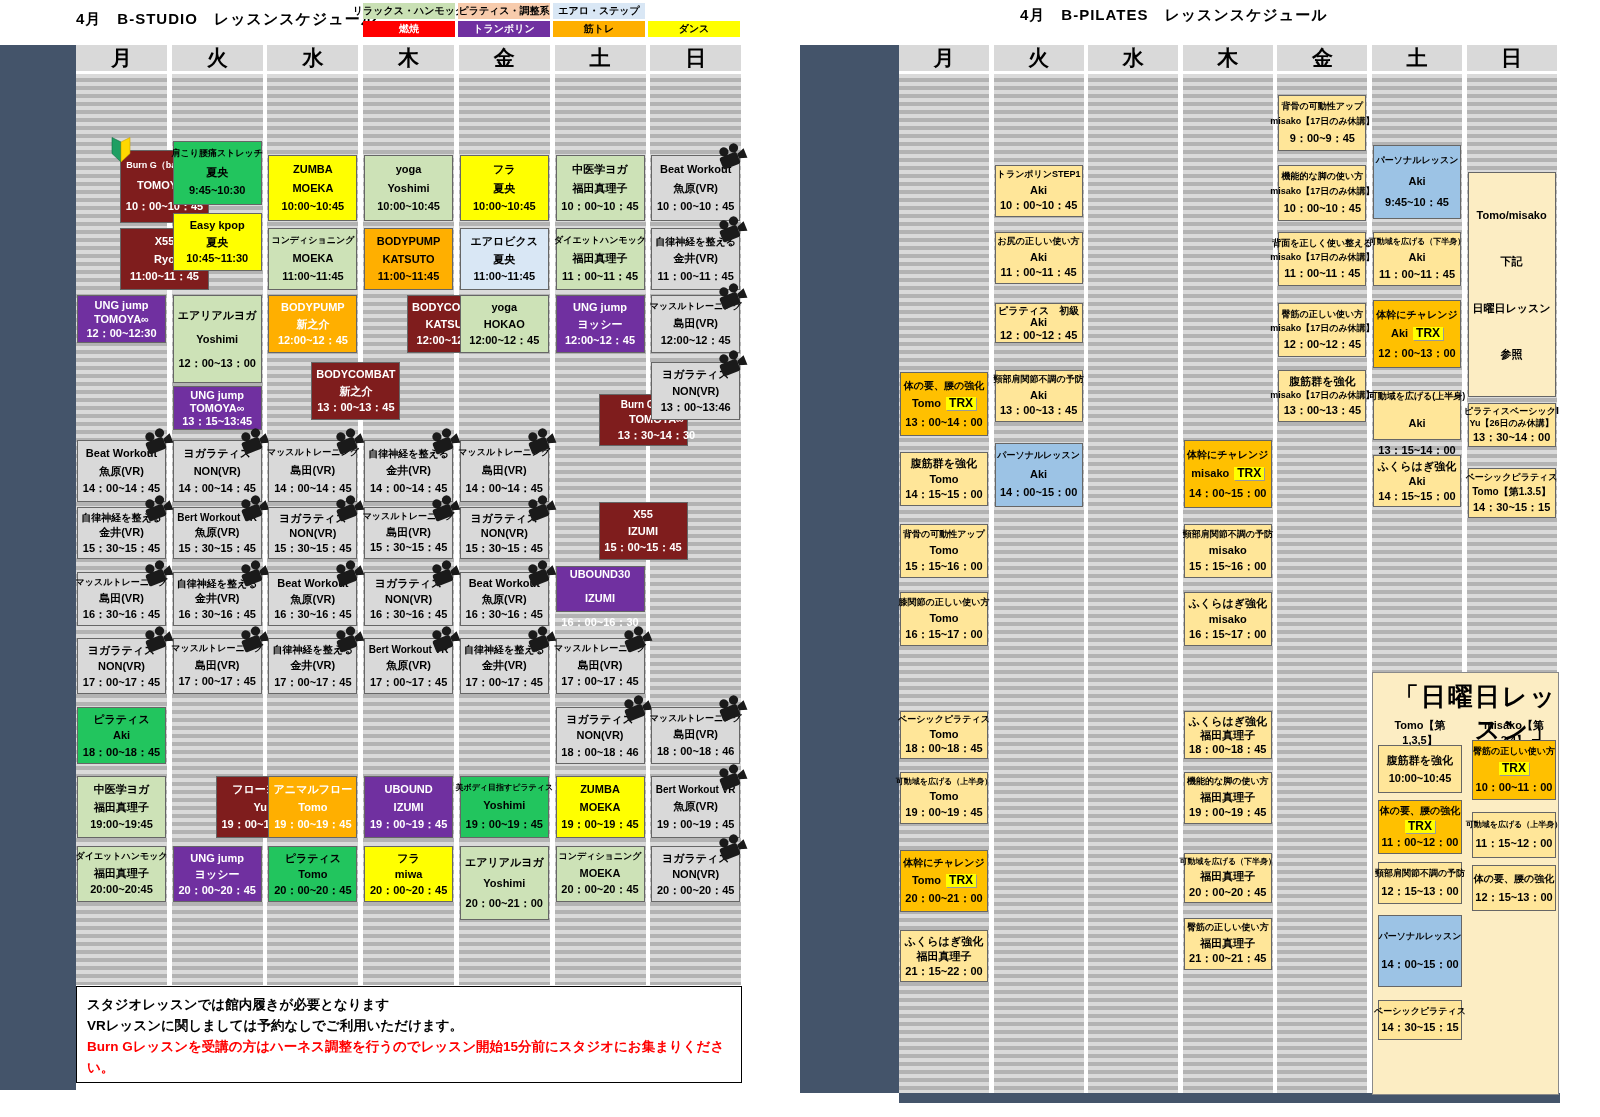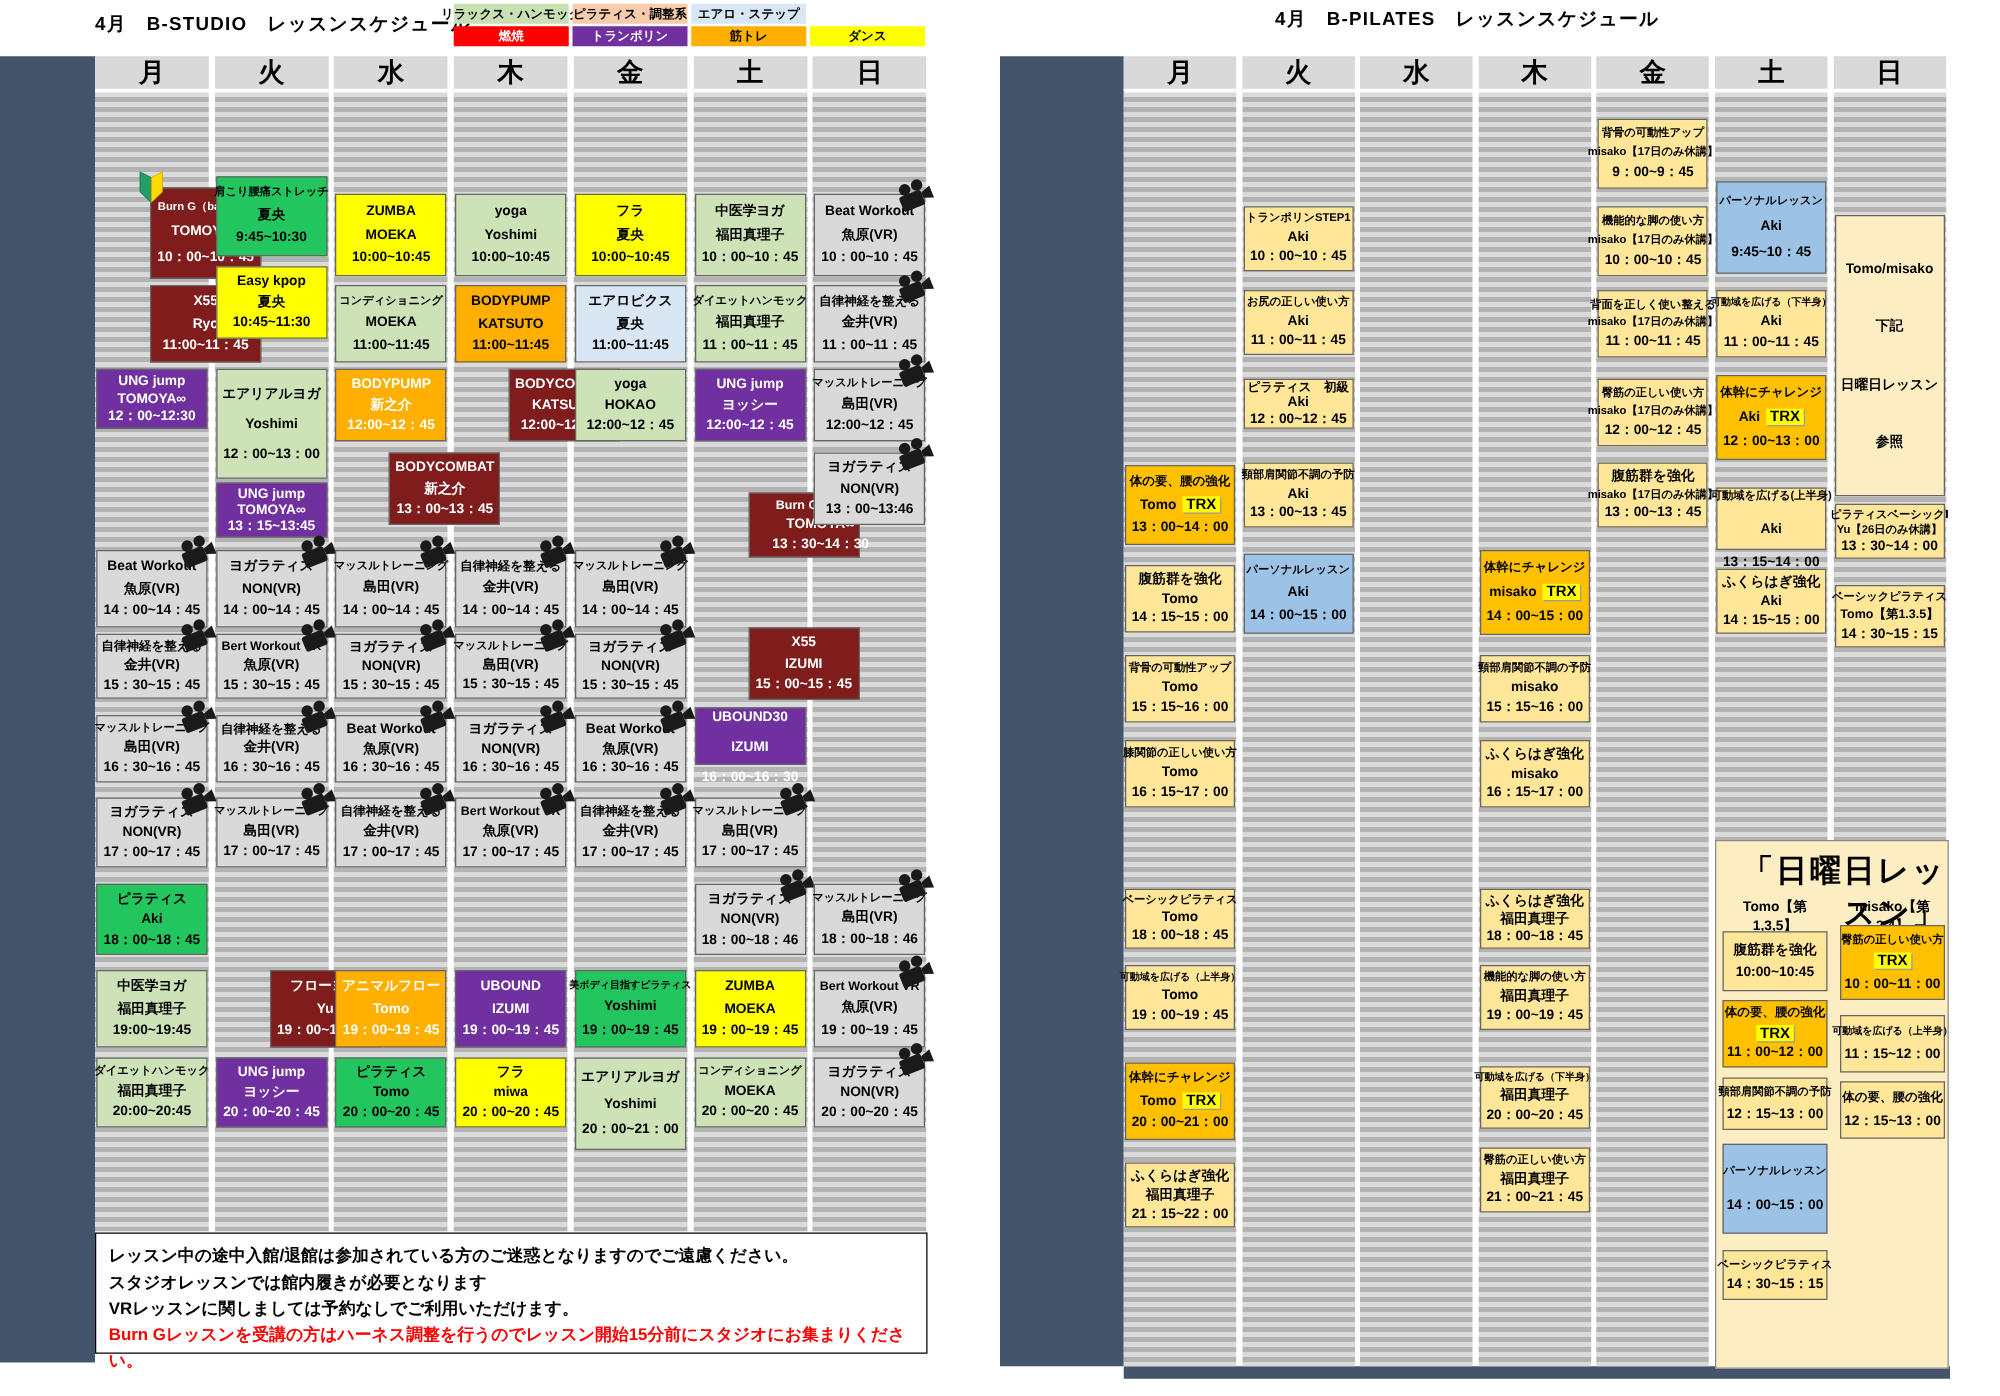--- a/index.html
+++ b/index.html
@@ -792,17 +792,16 @@
       <span class="s8">可動域を広げる（上半身）</span>
       <span>11：15~12：00</span>
     </div>
     <div class="cell c-tan" style="left: 1472px; top: 865px; width: 84px; height: 46px; z-index: 2;">
       <span class="s10">体の要、腰の強化</span>
       <span>12：15~13：00</span>
     </div>
   </div>
 
 <div class="abs notes" style="left:76px;top:986px;width:666px;height:97px;z-index:5;">
-  <div>レッスン中の途中入館/退館は参加されている方のご迷惑となりますのでご遠慮ください。</div>
   <div>スタジオレッスンでは館内履きが必要となります</div>
   <div>VRレッスンに関しましては予約なしでご利用いただけます。</div>
   <div class="red-note">Burn Gレッスンを受講の方はハーネス調整を行うのでレッスン開始15分前にスタジオにお集まりください。</div>
 </div>
 
 </body></html>

